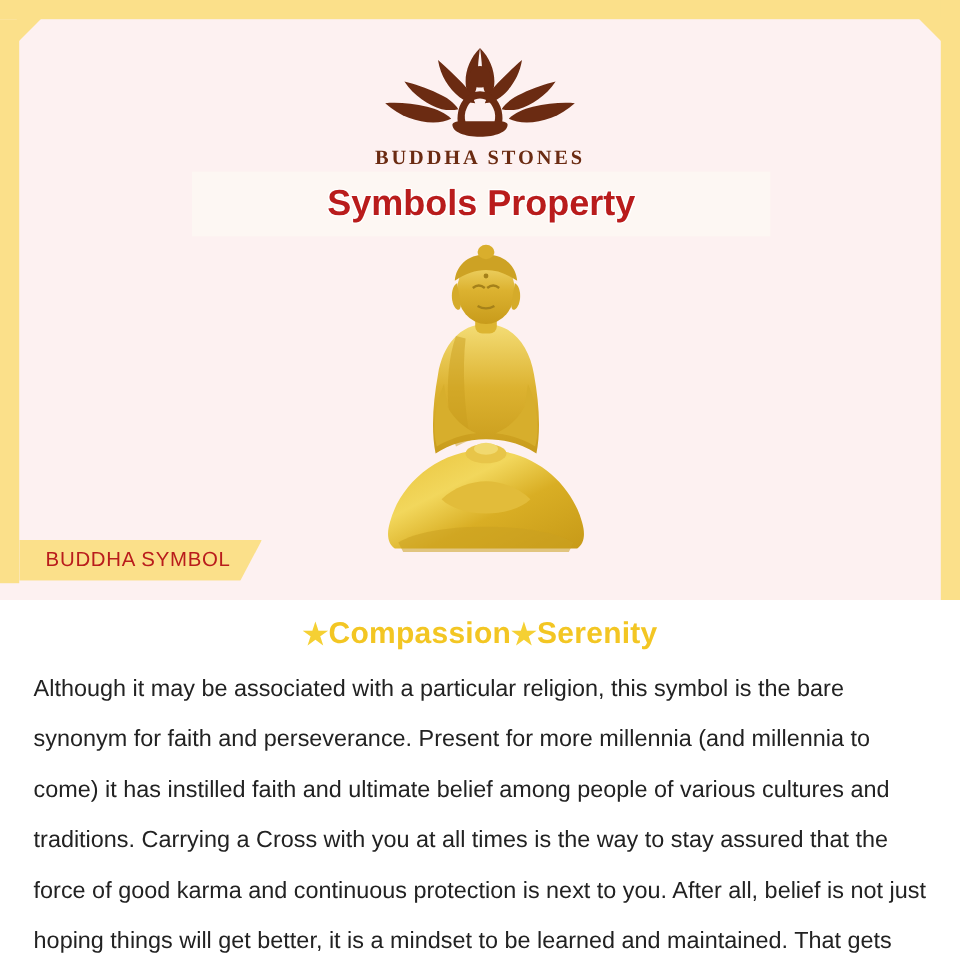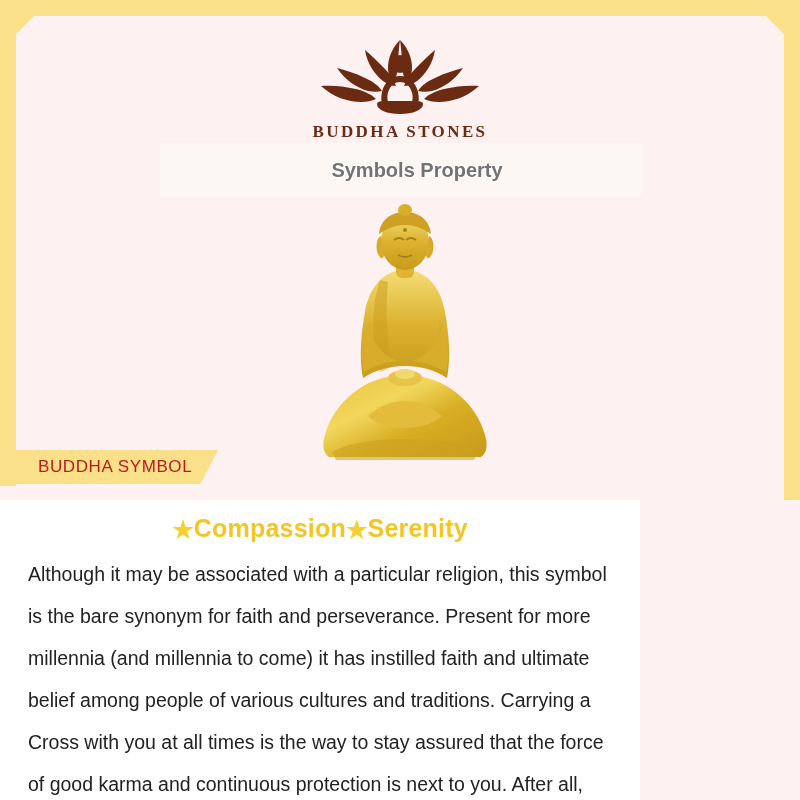--- a/index.html
+++ b/index.html
@@ -91,28 +91,28 @@
   .title-band {
     position: absolute;
     left: 160px;
     top: 143px;
     width: 482px;
     height: 54px;
     background: #fdf7f3;
   }
   .title-text {
     position: absolute;
-    left: 16px;
+    left: 0;
     top: 0;
     width: 482px;
     line-height: 54px;
     text-align: center;
-    font-size: 20px;
+    font-size: 30px;
     font-weight: bold;
-    color: #737373;
+    color: #b91c1c;
     text-shadow: 1px 1px 0 #ffffff, -1px -1px 0 #ffffff, 1px -1px 0 #ffffff, -1px 1px 0 #ffffff;
   }
 
   
   .buddha-wrap {
     position: absolute;
     left: 310px;
     top: 200px;
     width: 190px;
     height: 290px;
@@ -135,21 +135,21 @@
     color: #b91c1c;
     letter-spacing: 0.6px;
     font-weight: normal;
   }
 
   
   .body-card {
     position: absolute;
     left: 0;
     top: 500px;
-    width: 640px;
+    width: 800px;
     height: 300px;
     background: #ffffff;
   }
 
   .keywords {
     text-align: center;
     margin-top: 14px;
     font-size: 25px;
     font-weight: bold;
     color: #f3c623;

